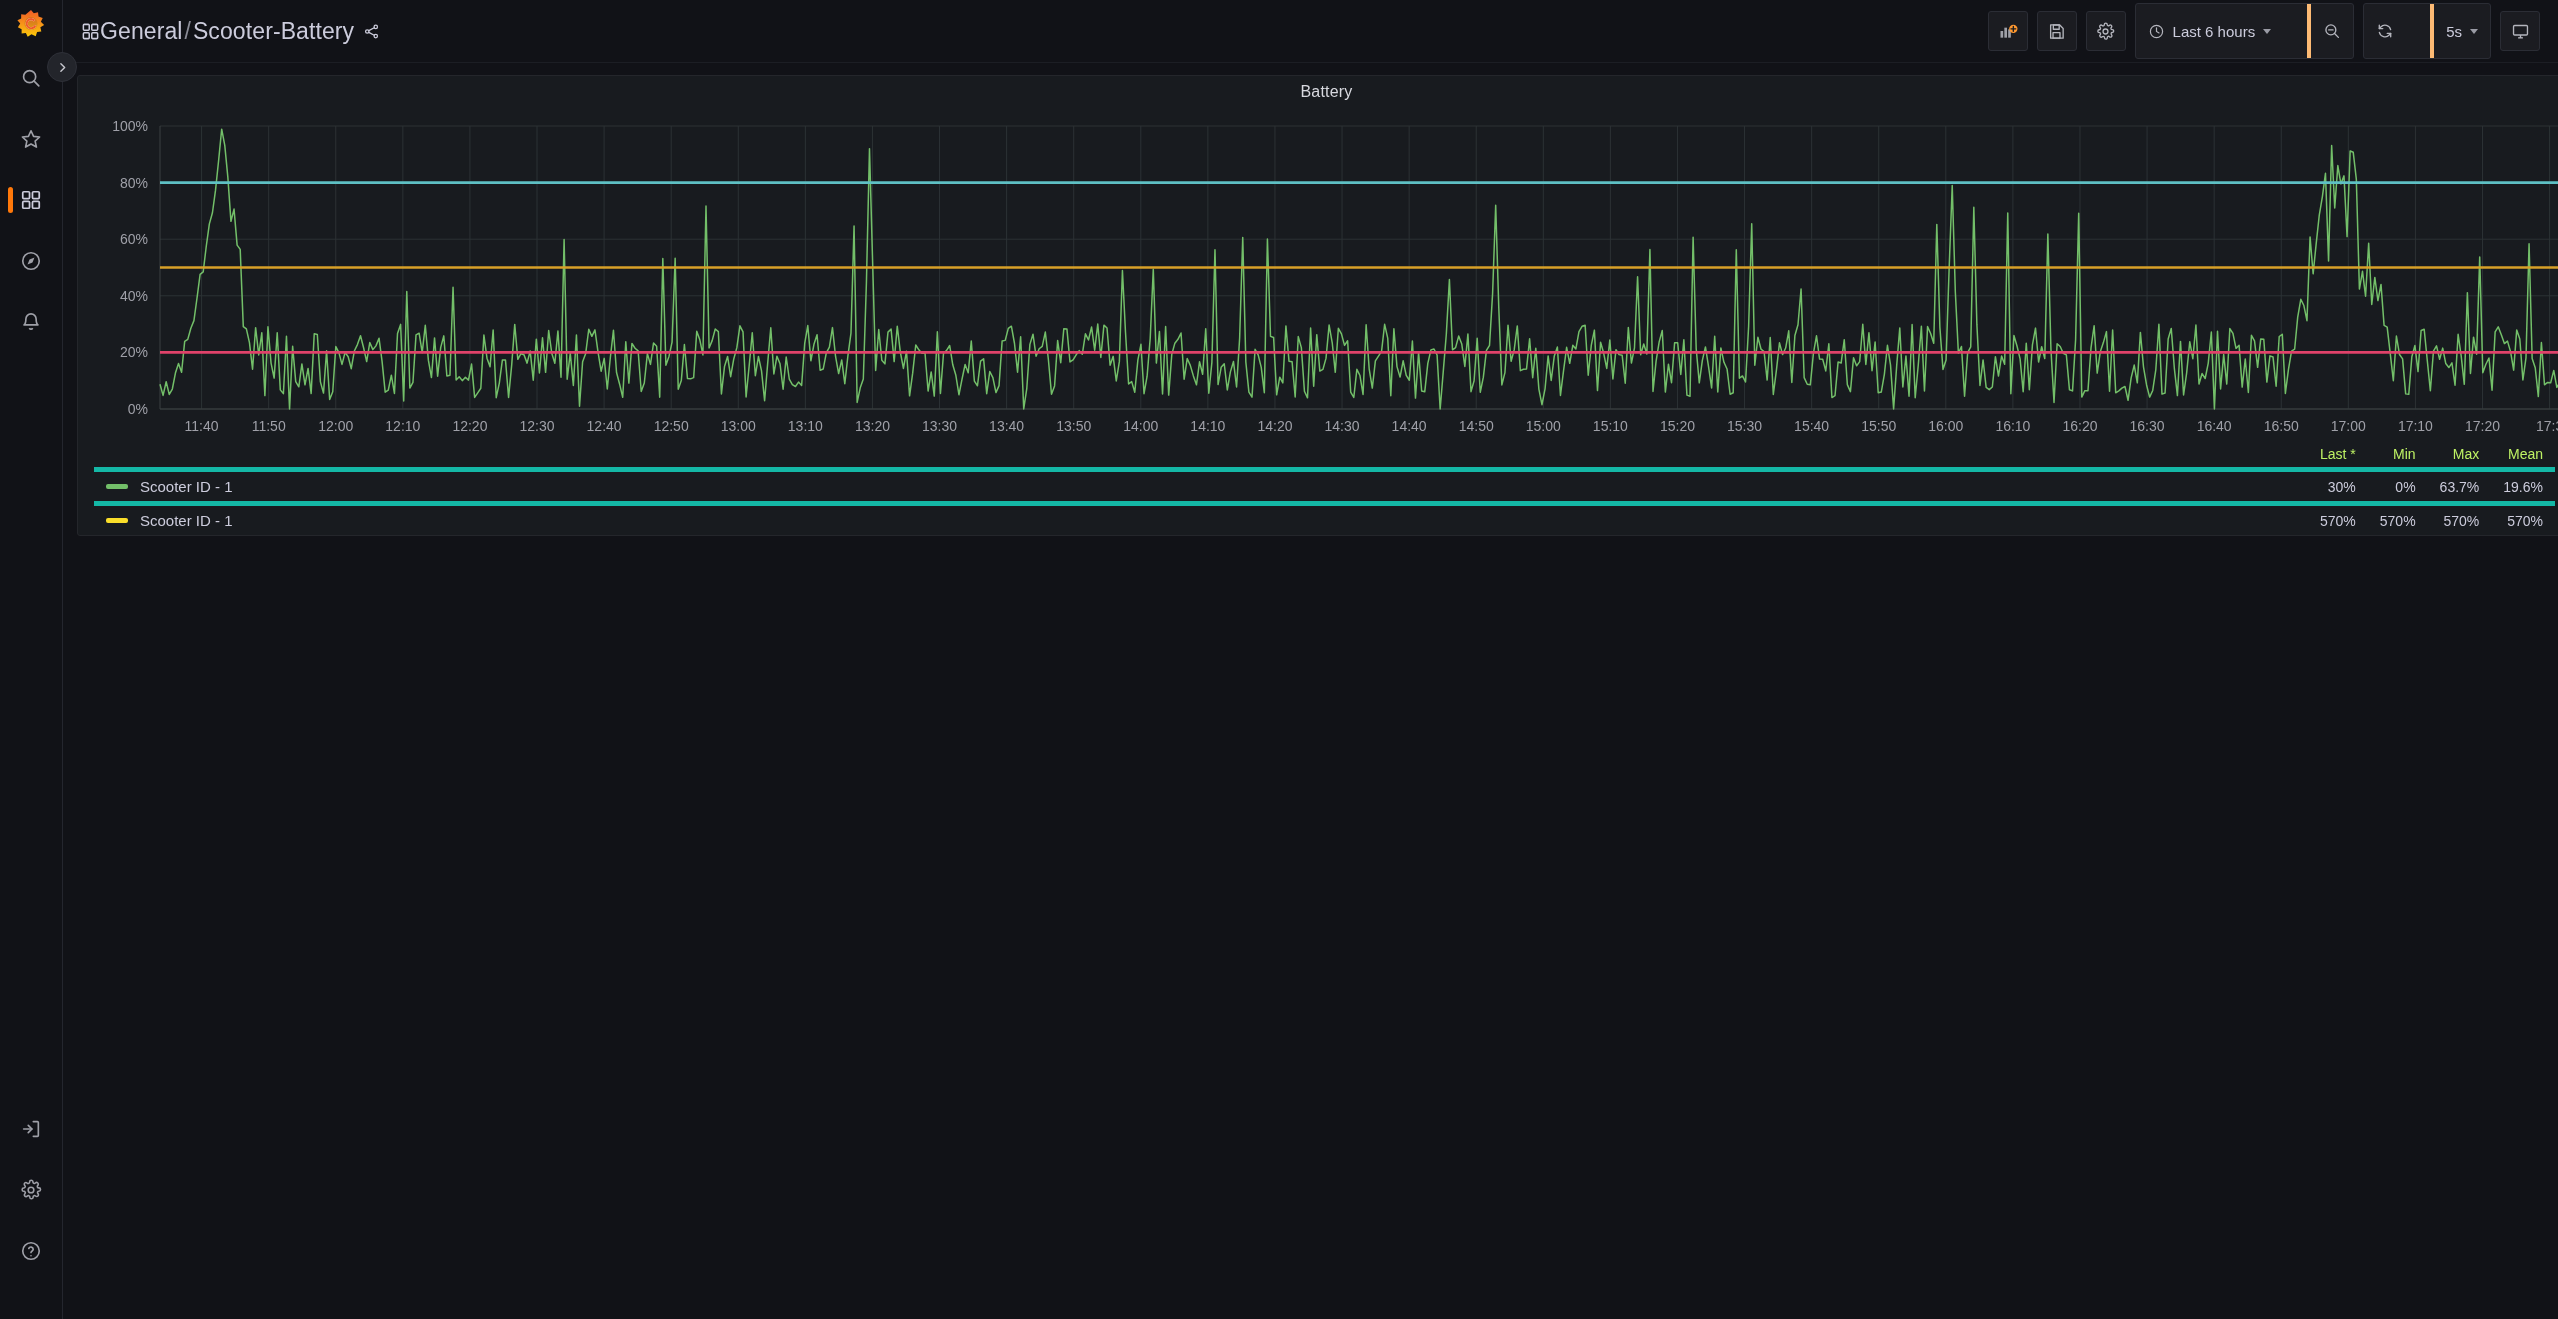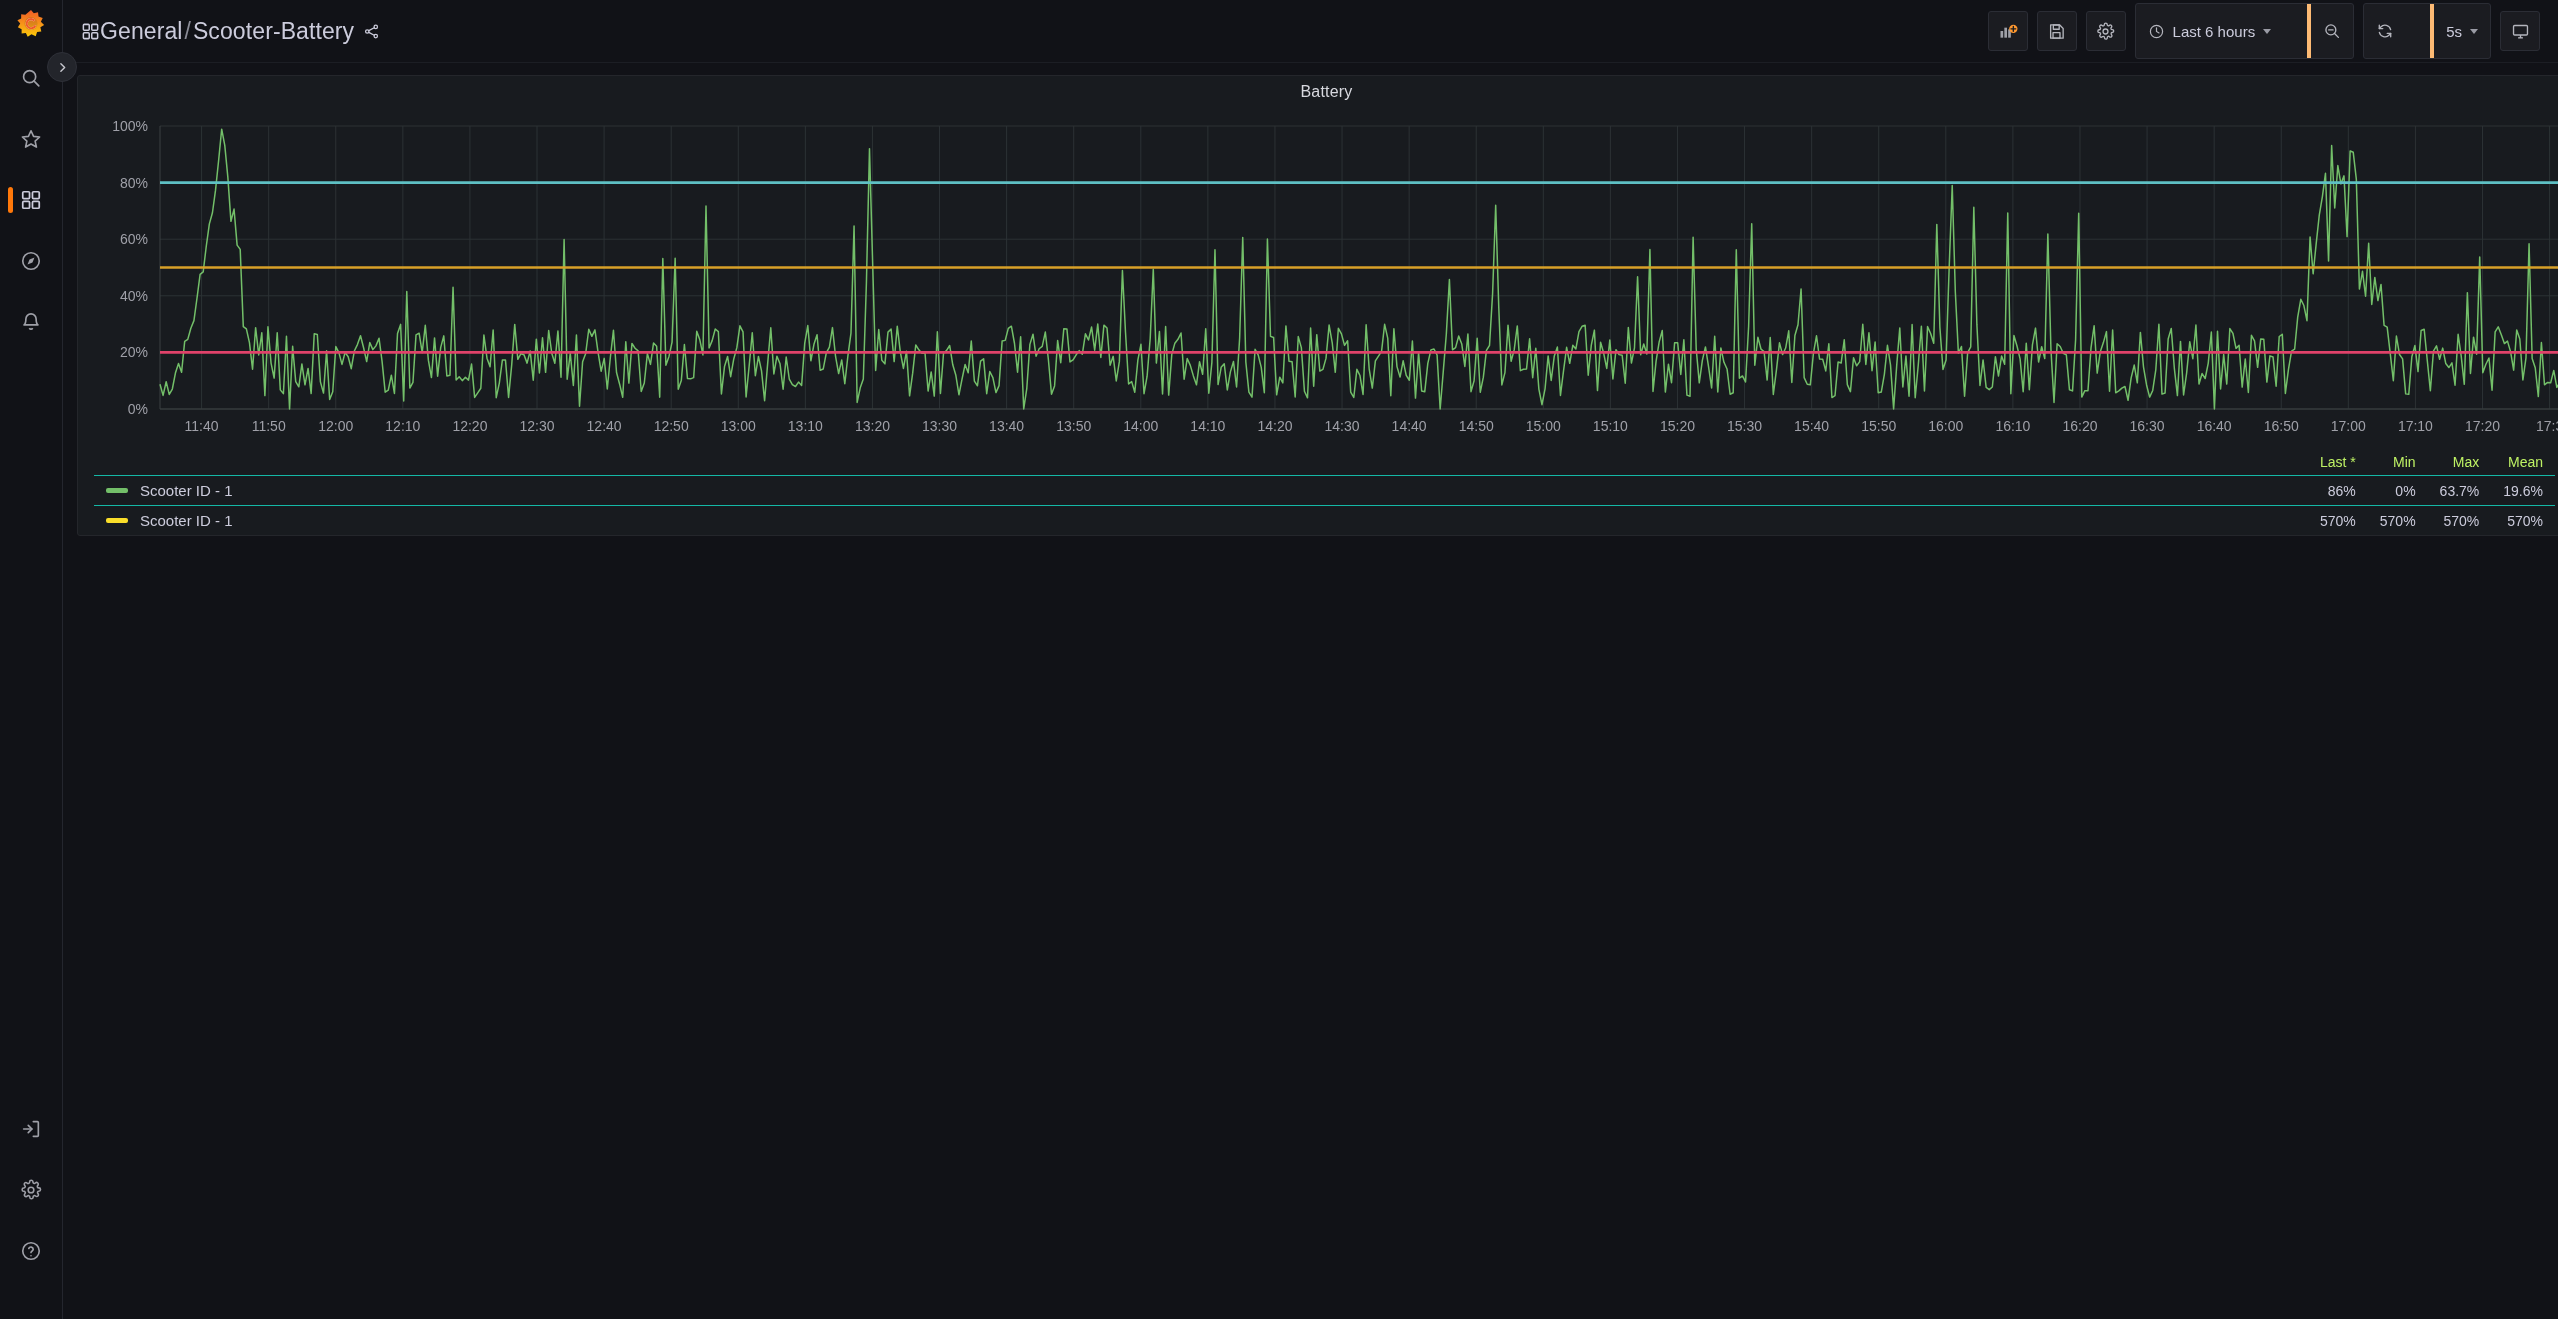--- a/index.html
+++ b/index.html
@@ -109,21 +109,21 @@
   .legend { padding: 0 20px 0 16px; }
   .legend-table { width: 100%; border-collapse: collapse; }
   .legend-table th {
     font-size: 14px; color: #bef264; font-weight: 500; text-align: right;
     padding: 3px 12px 5px 12px; white-space: nowrap;
   }
   .legend-table th.lcol-name { text-align: left; }
   .legend-table td {
     font-size: 14px; color: #ccccdc; text-align: right;
     padding: 6px 12px; white-space: nowrap;
-    border-top: 1px solid #14b8a6;
+    border-top: 5px solid #14b8a6;
   }
   .legend-table td.lcol-name { text-align: left; width: 100%; }
   .legend-name { display: flex; align-items: center; gap: 12px; cursor: pointer; }
   .swatch { width: 22px; height: 5px; border-radius: 2px; flex: 0 0 22px; }
   .legend-label { font-size: 15px; color: #ccccdc; }
 </style>
 </head>
 <body>
 
 <div id="app">
@@ -416,21 +416,21 @@
                 </tr>
               </thead>
             <tbody id="legend-body">
                 <tr>
                   <td class="lcol-name">
                     <span class="legend-name">
                       <span class="swatch" style="background: rgb(115, 191, 105);"></span>
                       <span class="legend-label">Scooter ID - 1</span>
                     </span>
                   </td>
-                  <td>86%</td>
+                  <td>30%</td>
                   <td>0%</td>
                   <td>63.7%</td>
                   <td>19.6%</td>
                 </tr>
                 <tr>
                   <td class="lcol-name">
                     <span class="legend-name">
                       <span class="swatch" style="background: rgb(250, 222, 42);"></span>
                       <span class="legend-label">Scooter ID - 1</span>
                     </span>

